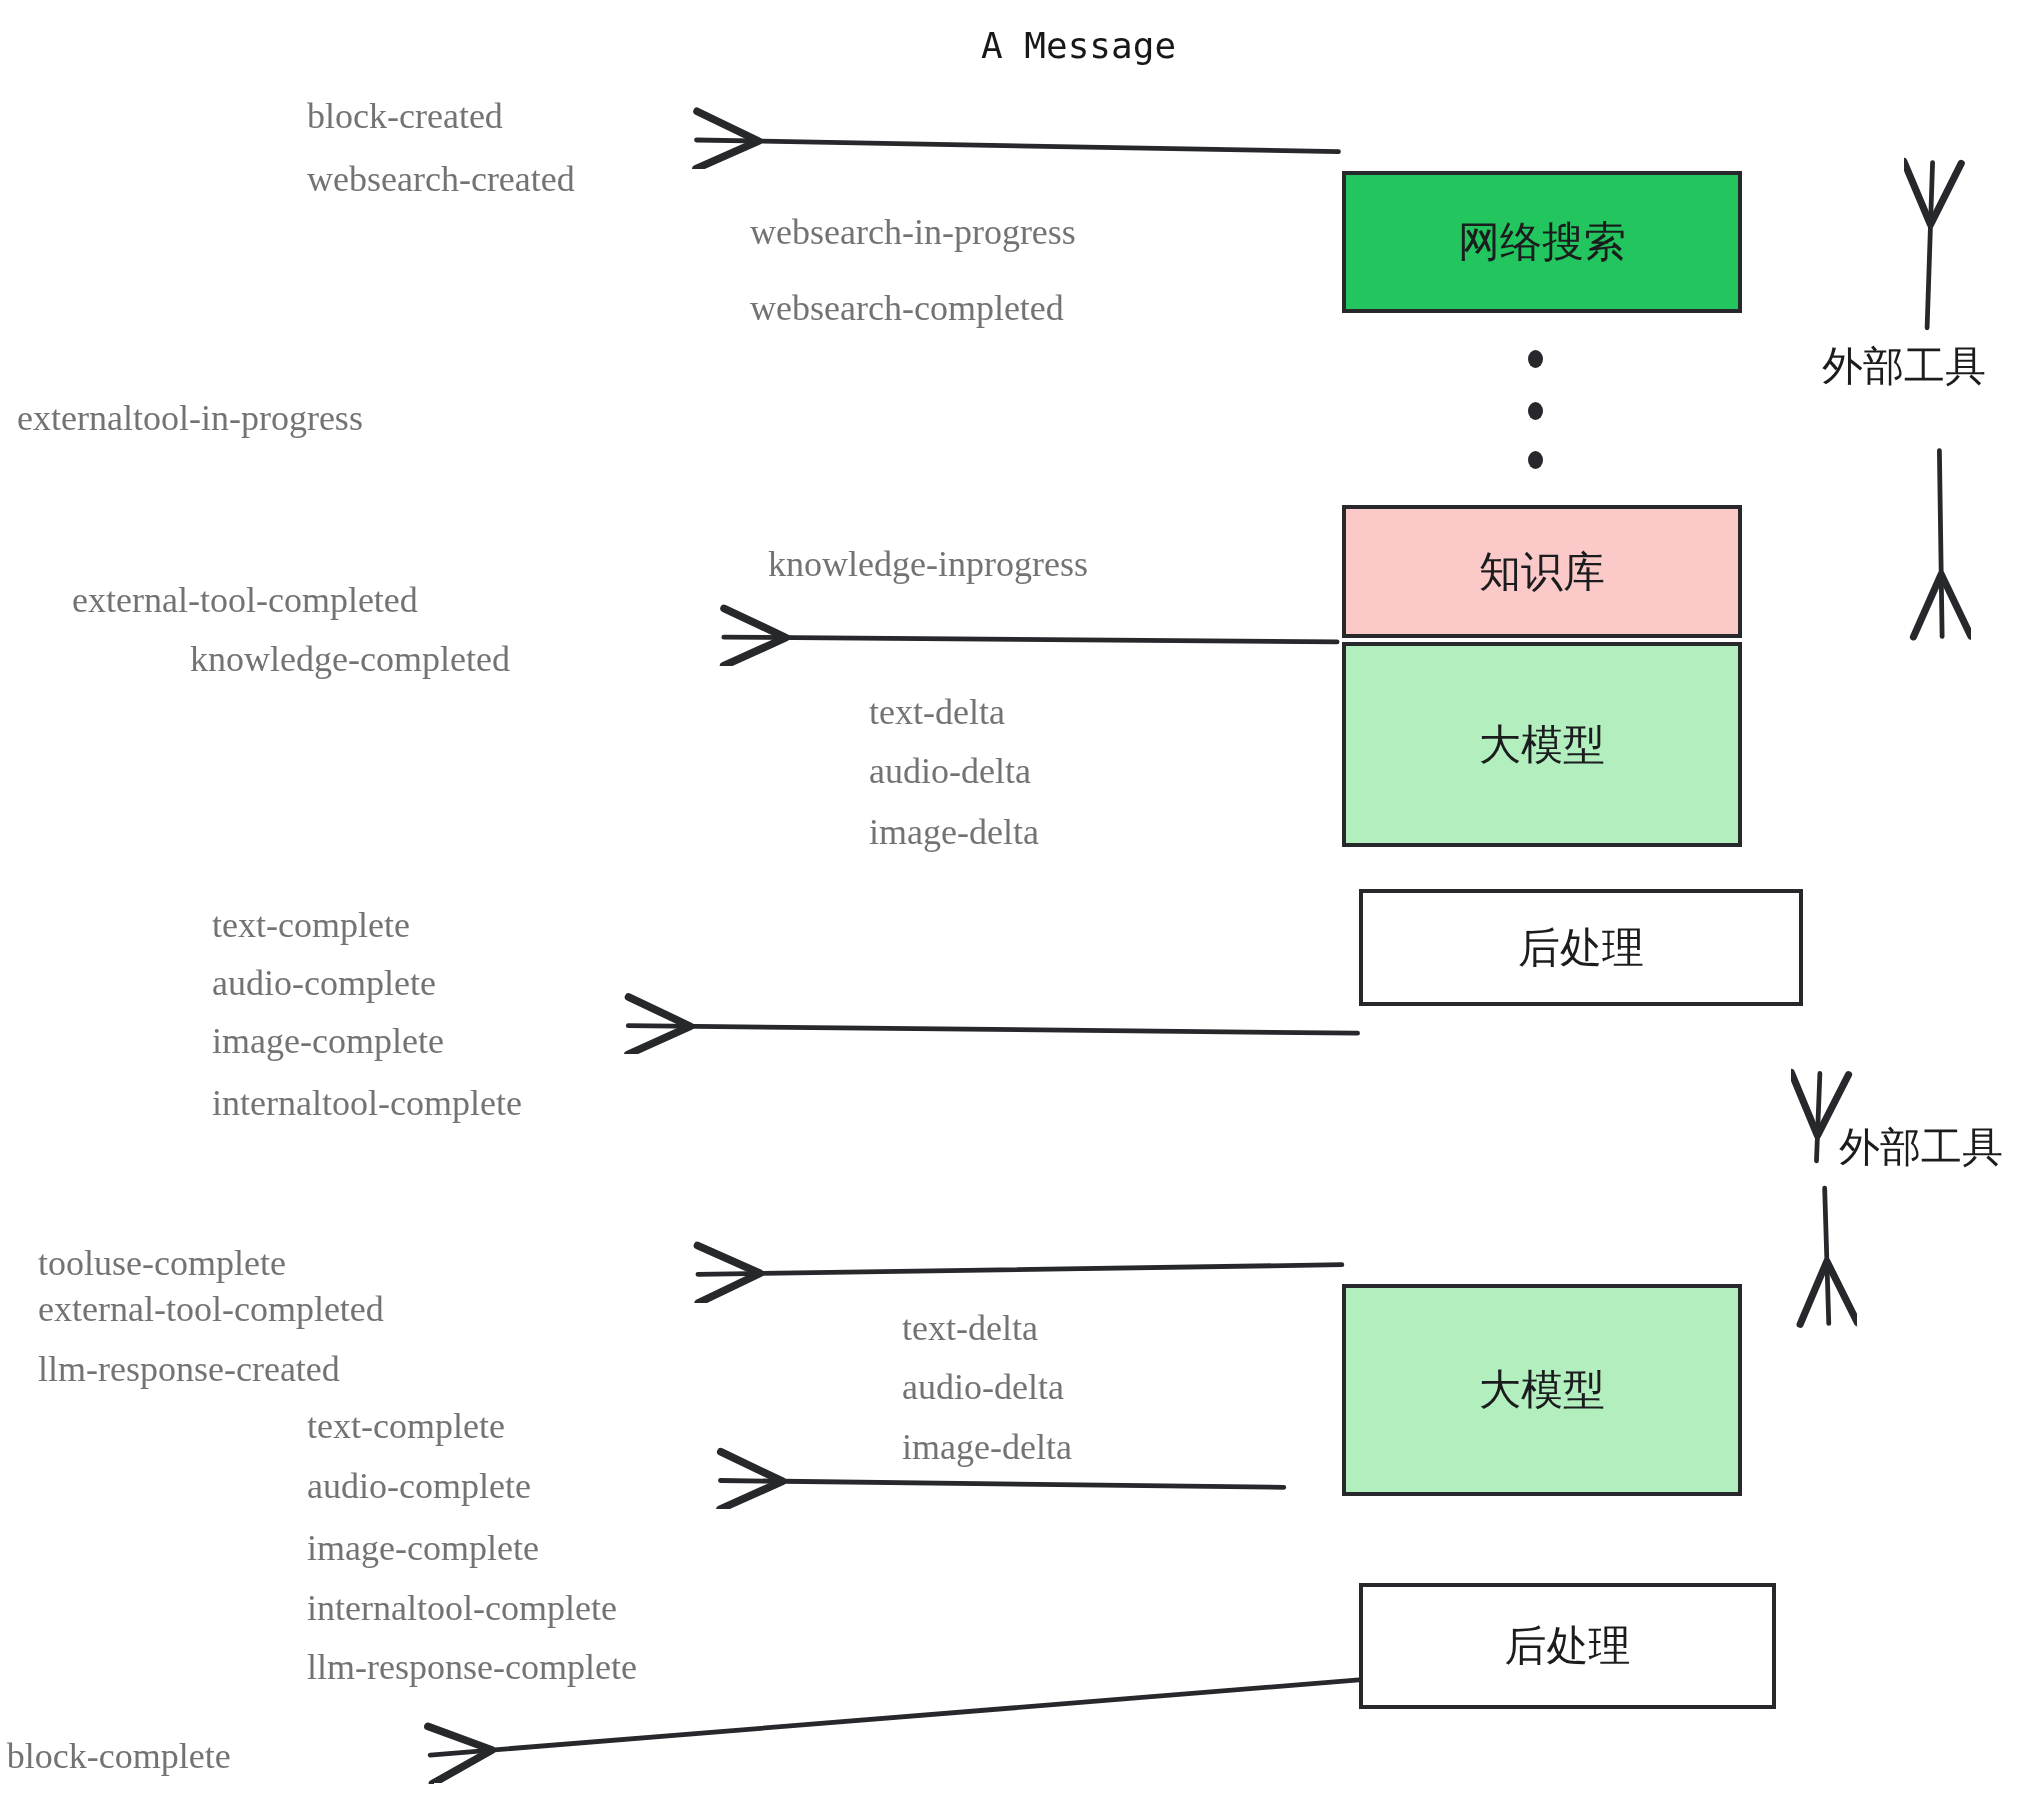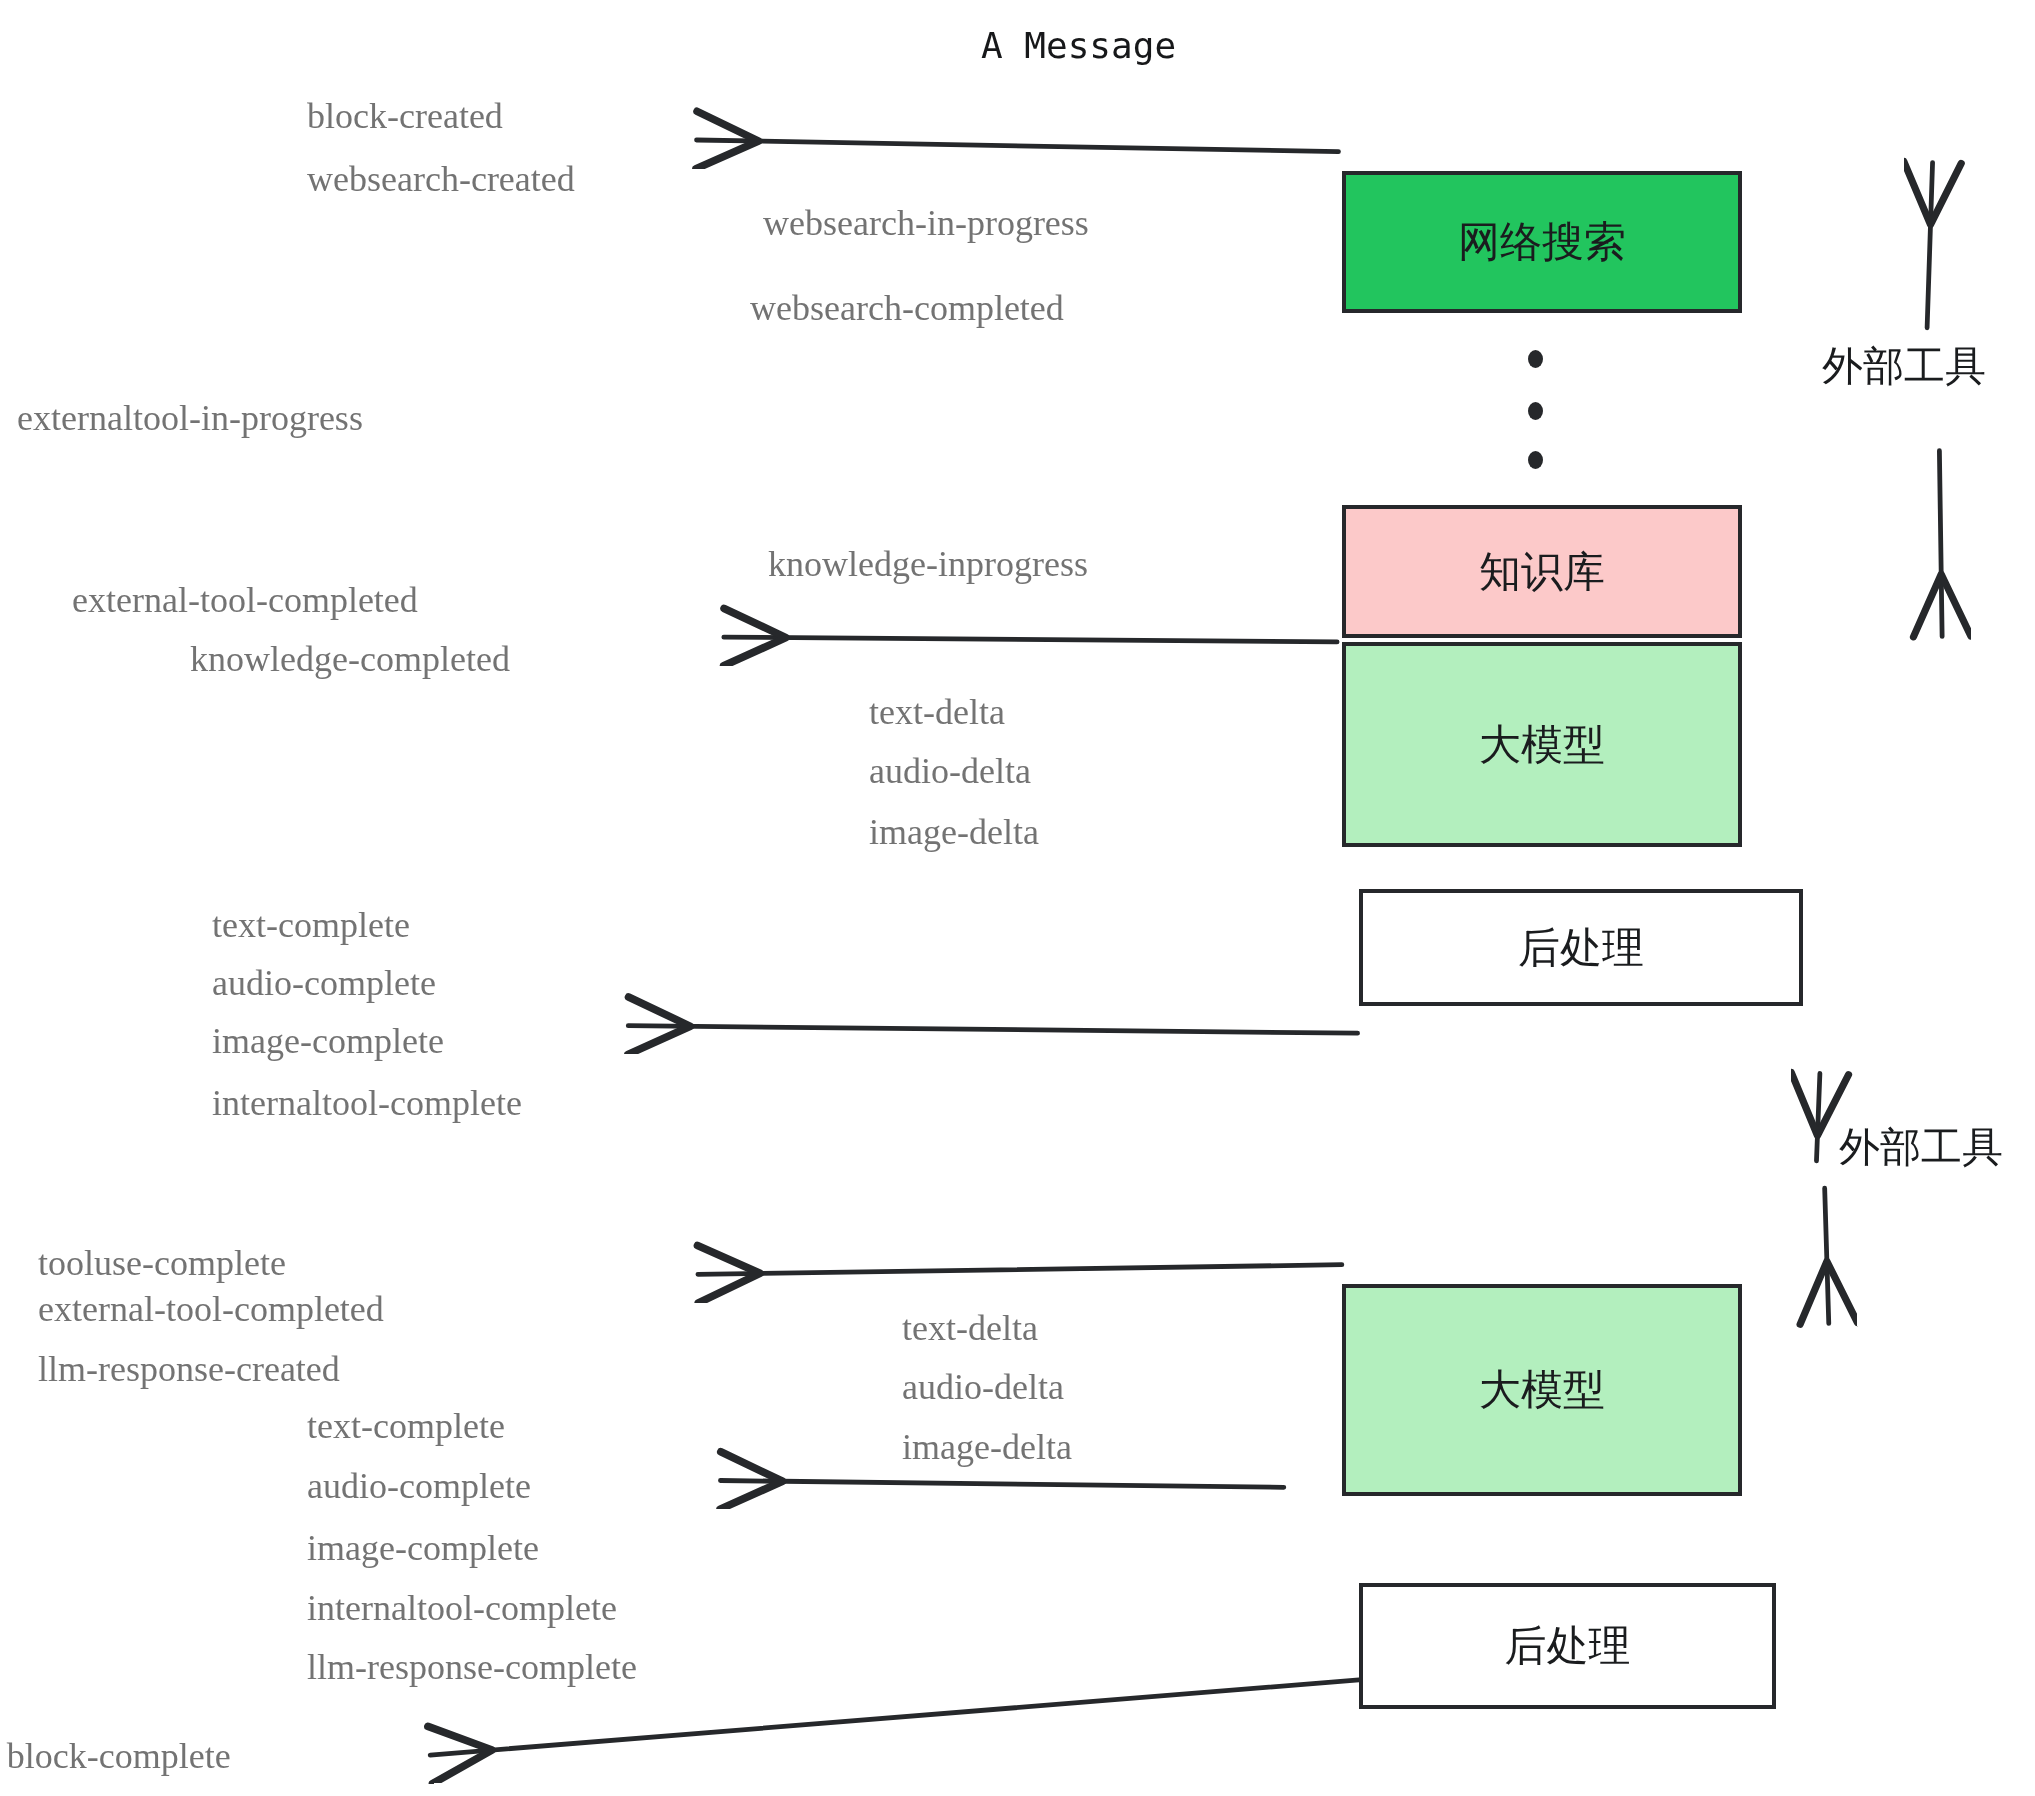--- a/index.html
+++ b/index.html
@@ -136,21 +136,21 @@
   </div>
 
   <div class="side-label" style="left:1822px; top:339px;">外部工具</div>
 
   <div class="side-label" style="left:1839px; top:1120px;">外部工具</div>
 
   <div class="lbl" style="left:307px; top:98px;">block-created</div>
 
   <div class="lbl" style="left:307px; top:161px;">websearch-created</div>
 
-  <div class="lbl" style="left:750px; top:205px;margin-left:13px;">websearch-in-progress</div>
+  <div class="lbl" style="left:750px; top:214px;">websearch-in-progress</div>
 
   <div class="lbl" style="left:750px; top:290px;">websearch-completed</div>
 
   <div class="lbl" style="left:17px; top:400px;">externaltool-in-progress</div>
 
   <div class="lbl" style="left:768px; top:546px;">knowledge-inprogress</div>
 
   <div class="lbl" style="left:72px; top:582px;">external-tool-completed</div>
 
   <div class="lbl" style="left:190px; top:641px;">knowledge-completed</div>

